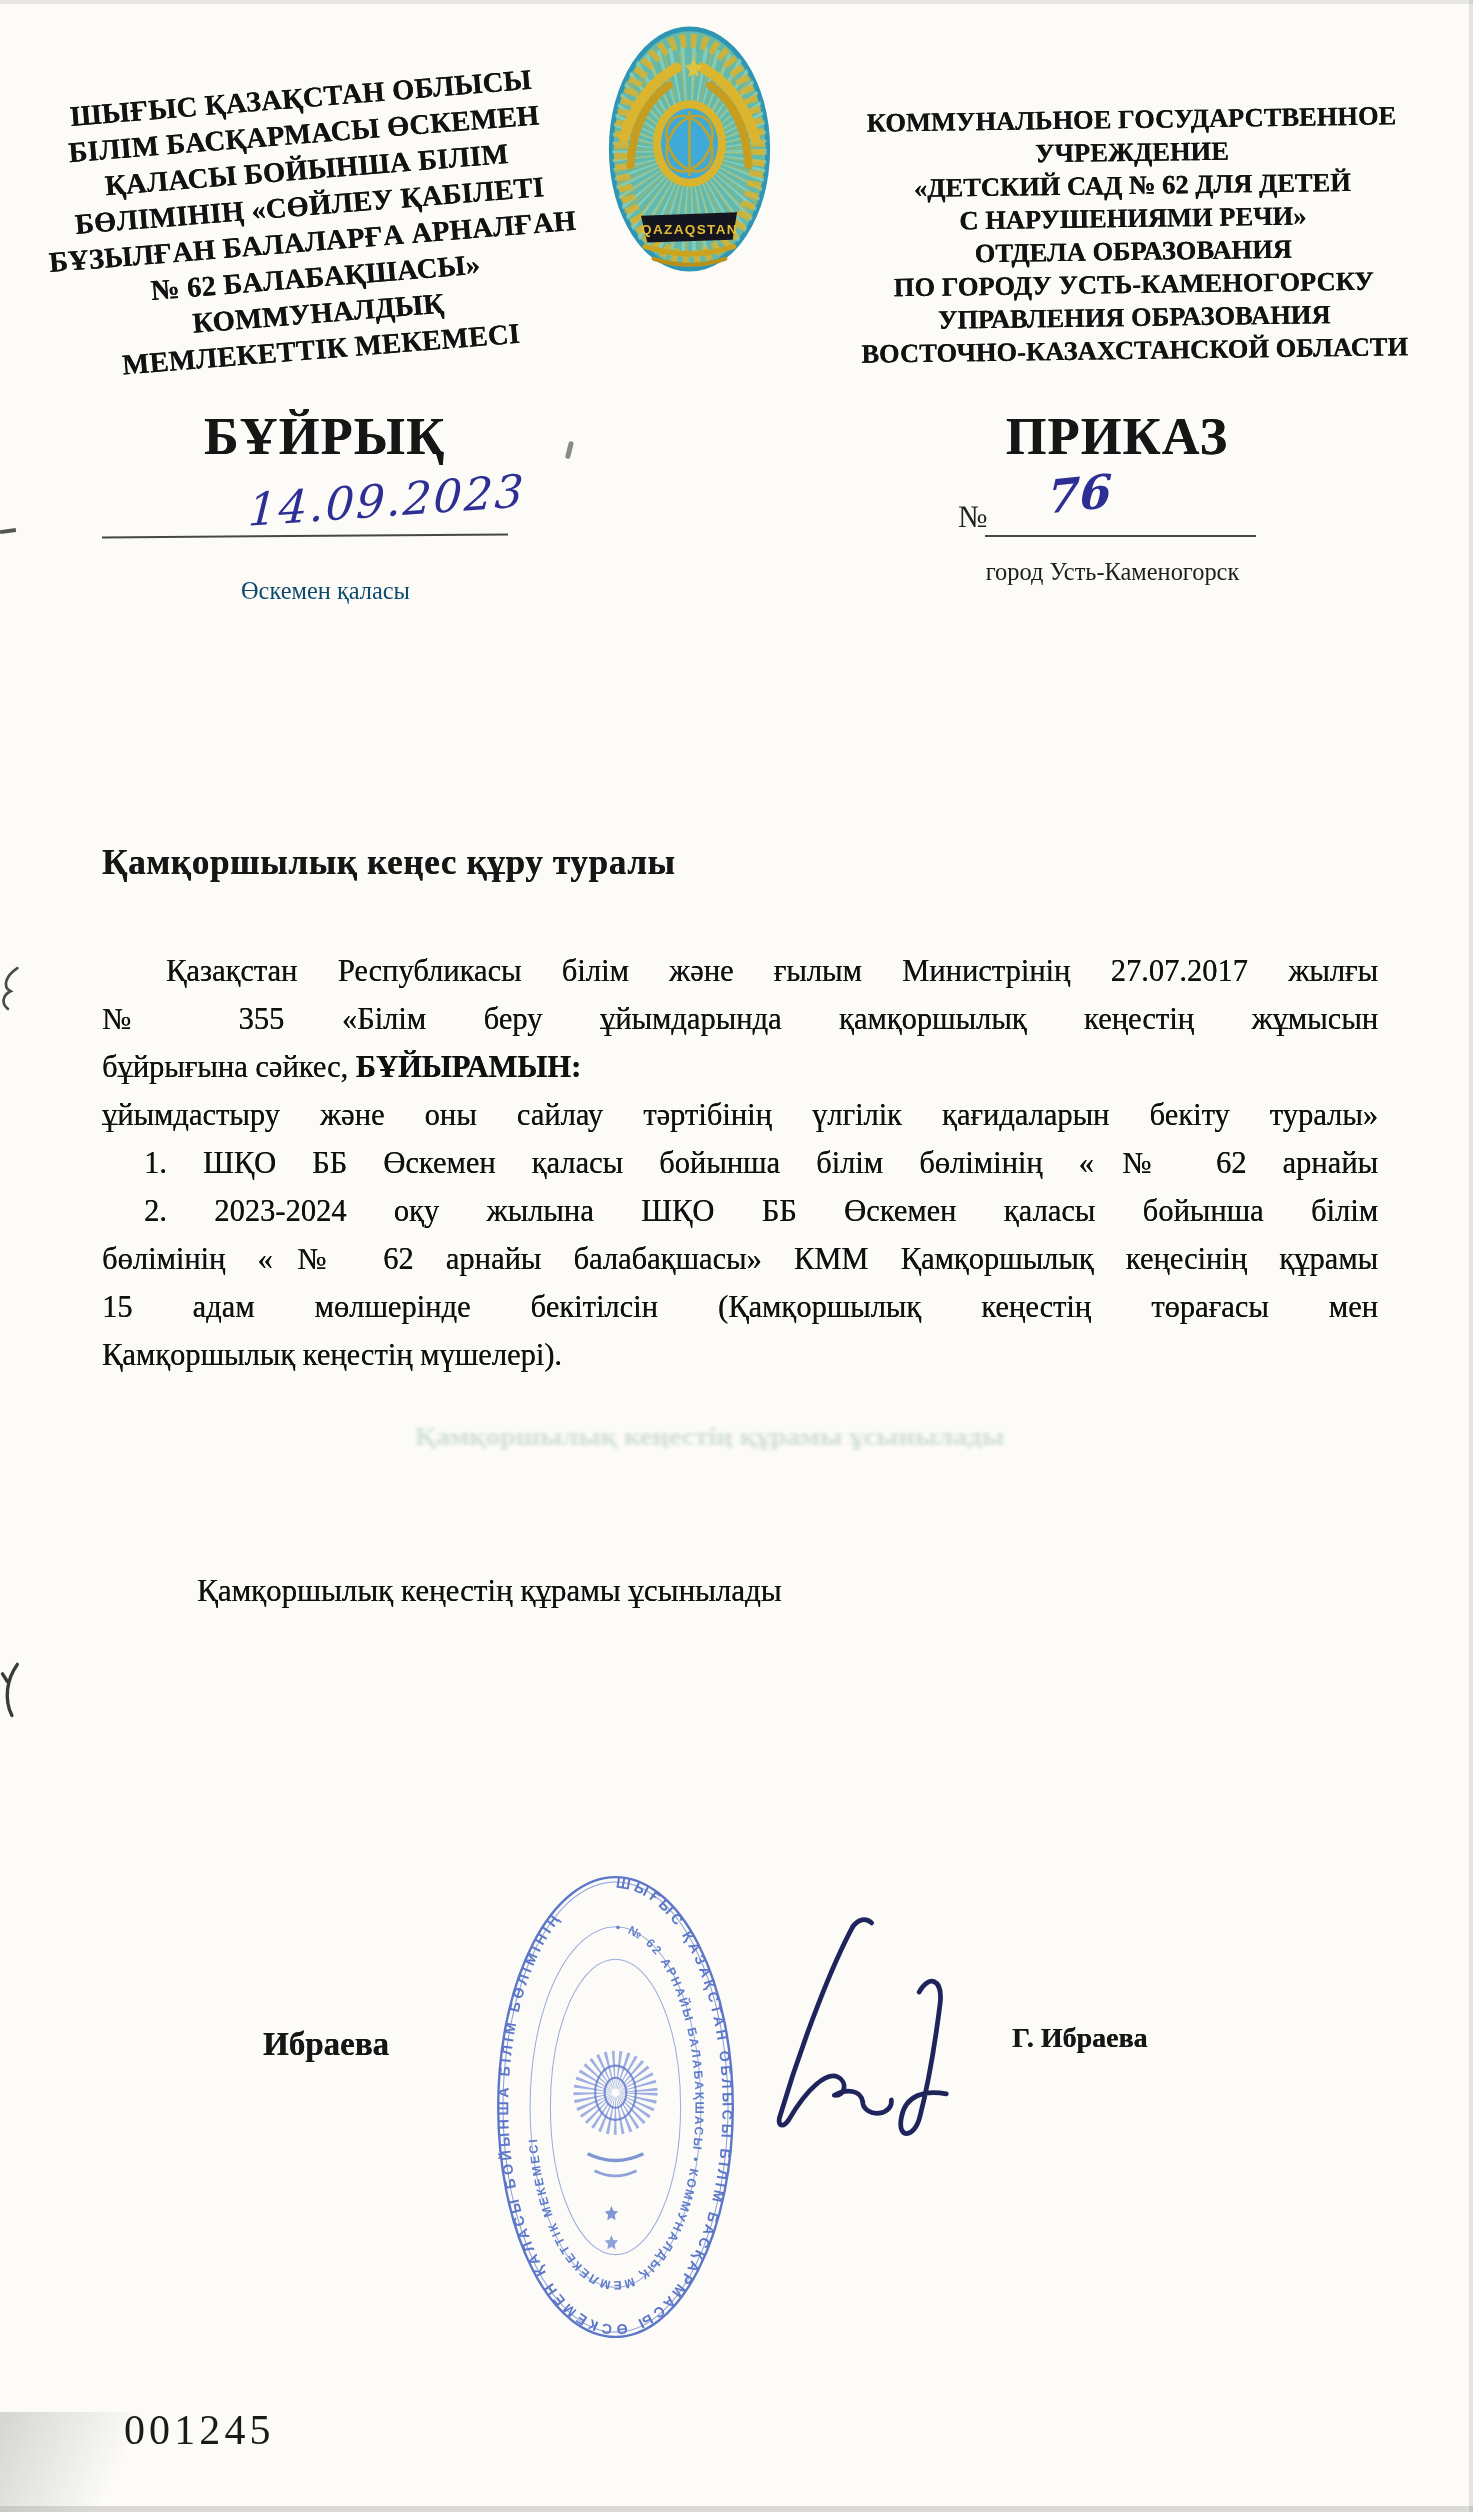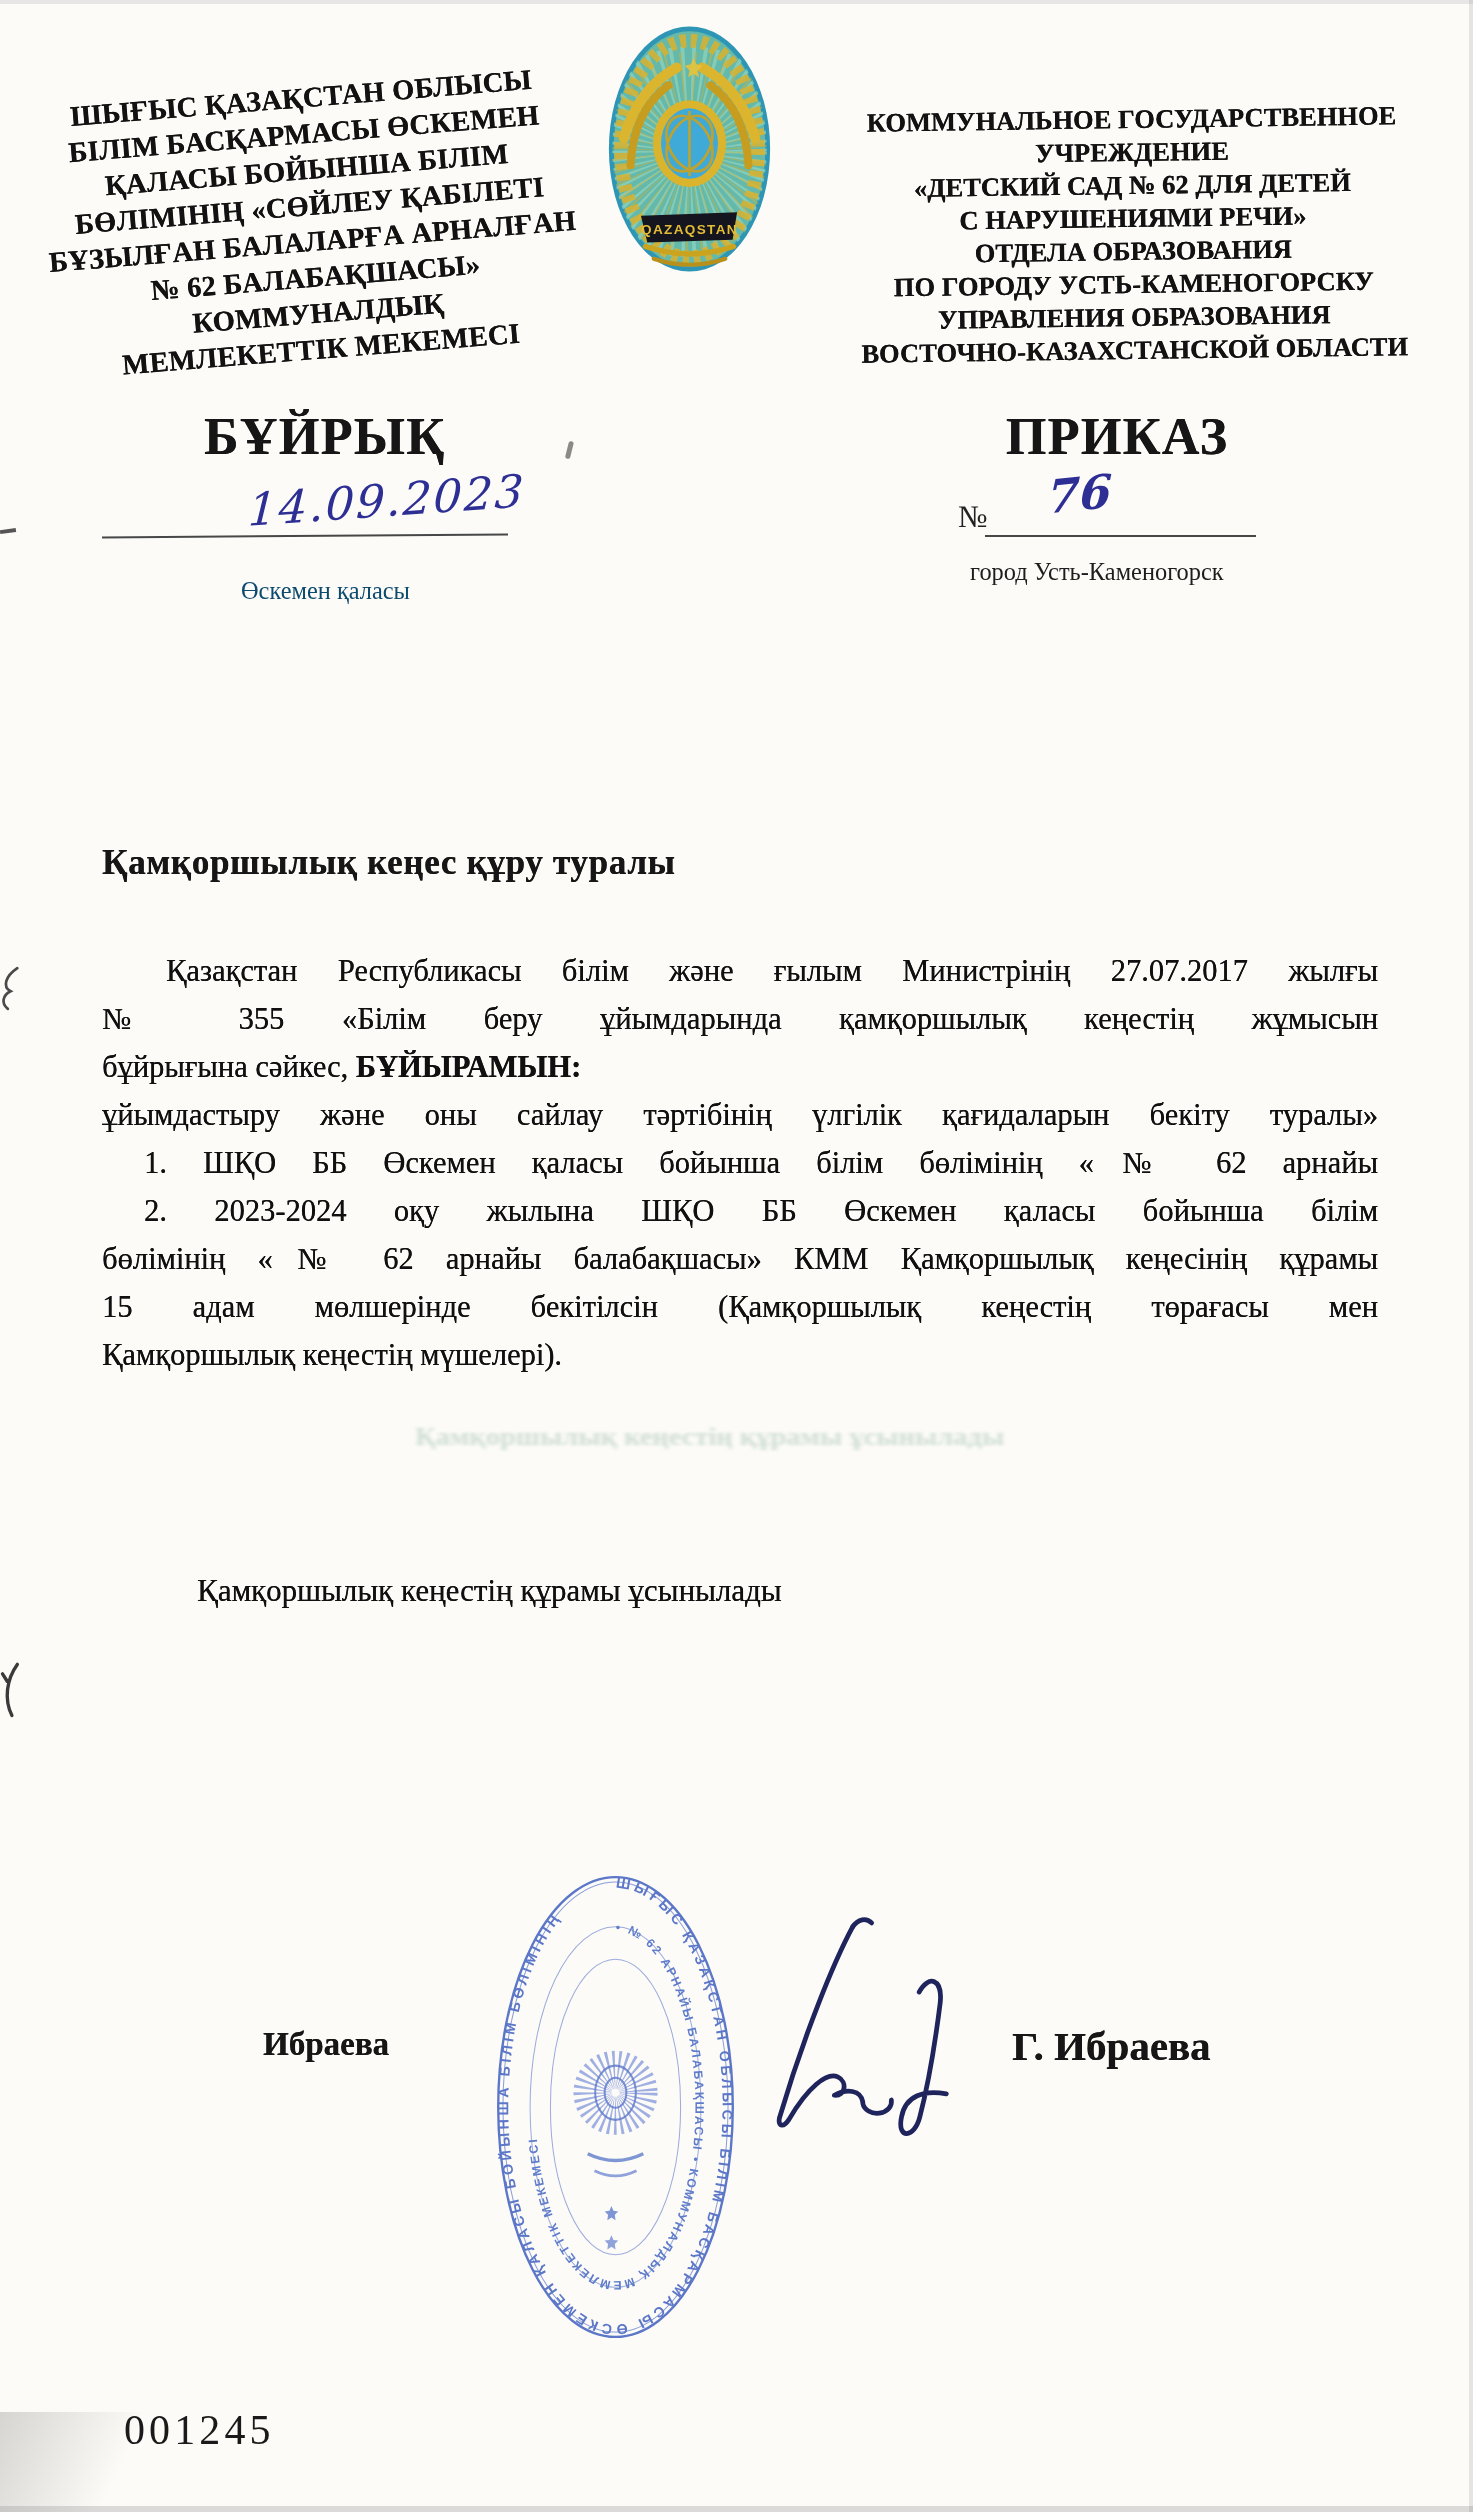--- a/index.html
+++ b/index.html
@@ -37,21 +37,21 @@
   .hw-date{position:absolute;left:248px;top:474px;font-size:45px;
     transform:rotate(-4deg) skewX(-7deg);letter-spacing:2px;}
   .hw-number{position:absolute;left:1048px;top:467px;font-size:46px;
     transform:rotate(-6deg) skewX(-8deg);font-weight:bold;}
   .number-sign{position:absolute;left:958px;top:499px;font-size:31px;color:#222;}
   .rule-left{position:absolute;left:102px;top:535px;width:406px;height:0;
     border-top:2px solid #474747;transform:rotate(-0.4deg);}
   .rule-left-tick{position:absolute;left:0;top:529px;width:16.3px;height:4.1px;background:#555;transform:rotate(-8deg);}
   .rule-right{position:absolute;left:985px;top:535px;width:271px;height:0;border-top:2px solid #474747;}
   .kk-city{position:absolute;left:217px;top:558px;width:217px;text-align:center;font-size:24.4px;color:#0c4a6e;margin-top:19px;}
-  .ru-city{position:absolute;left:970px;top:558px;width:285px;text-align:left;font-size:24.4px;color:#1d1d1d;}
+  .ru-city{position:absolute;left:970px;top:558px;width:285px;text-align:center;font-size:24.4px;color:#1d1d1d;}
   .tick-artifact{position:absolute;left:567px;top:441px;width:4.8px;height:17.6px;background:#8a8a88;
     border-radius:2.7px;transform:rotate(14deg);}
   
   .subject{position:absolute;left:102px;top:843px;font-size:35px;font-weight:bold;
     letter-spacing:0.7px;text-shadow:0.3px 0 0 currentColor;}
   .body-block{position:absolute;left:102px;top:947px;width:1276px;
     font-size:30.5px;color:#101010;text-shadow:0.2px 0 0 currentColor;}
   .bline{height:48px;line-height:48px;white-space:nowrap;}
   .jline{text-align:justify;text-align-last:justify;white-space:normal;}
   .ind1{padding-left:64px;}
@@ -59,21 +59,21 @@
   .bold{font-weight:bold;}
   .ghost{position:absolute;left:415px;top:1421px;width:692px;font-size:28.5px;font-weight:bold;
     color:#6f9f85;opacity:0.32;filter:blur(2px);transform:scaleY(0.88);white-space:nowrap;overflow:hidden;}
   .proposal-row{position:absolute;left:102px;top:1573px;width:1276px;padding-left:95px;
     box-sizing:border-box;font-size:31px;color:#101010;text-shadow:0.2px 0 0 currentColor;}
   
   .director{position:absolute;left:263px;top:2026px;font-size:33px;font-weight:bold;
     text-shadow:0.3px 0 0 currentColor;}
   .stamp{position:absolute;left:486px;top:1869px;width:259px;height:476px;opacity:0.92;}
   .signature{position:absolute;left:752px;top:1912px;width:261px;height:247px;}
-  .signer-name{position:absolute;left:1012px;top:2022px;font-size:41px;font-weight:bold;
+  .signer-name{position:absolute;left:1012px;top:2022px;font-size:28px;font-weight:bold;
     text-shadow:0.3px 0 0 currentColor;}
   .serial{position:absolute;left:124px;top:2406px;font-size:42px;letter-spacing:4.1px;color:#1a1a1a;}
   .edge-mark{position:absolute;}
   .m1{left:-2.7px;top:964px;}
   .m2{left:-2.7px;top:1659px;}
 </style>
 </head>
 <body>
 
 <div class="page">

